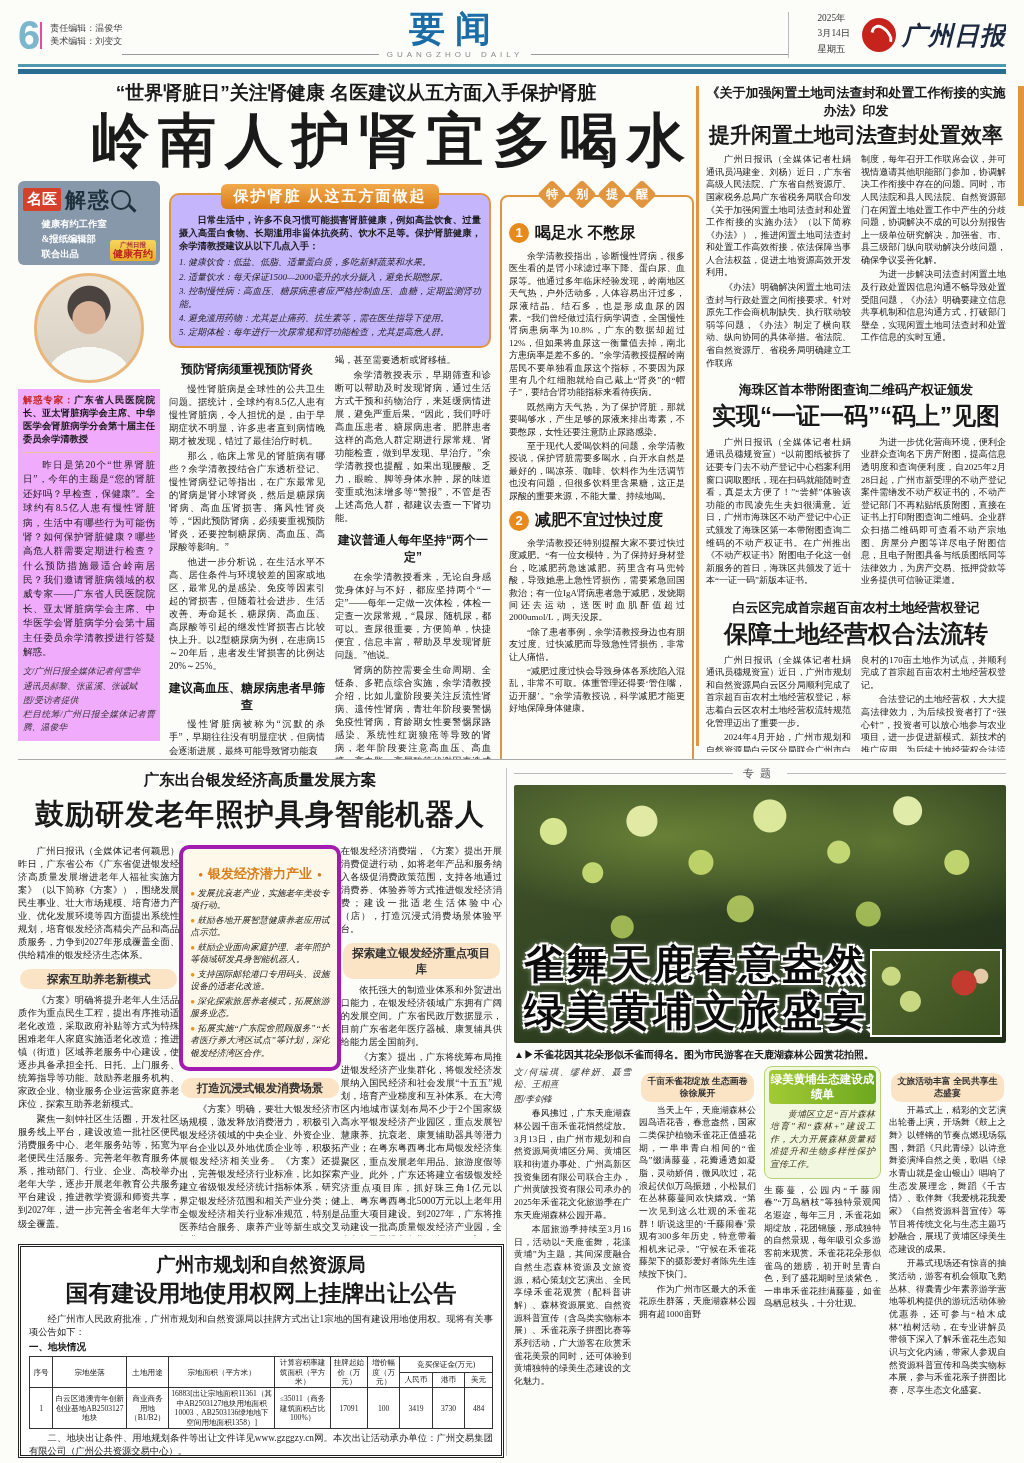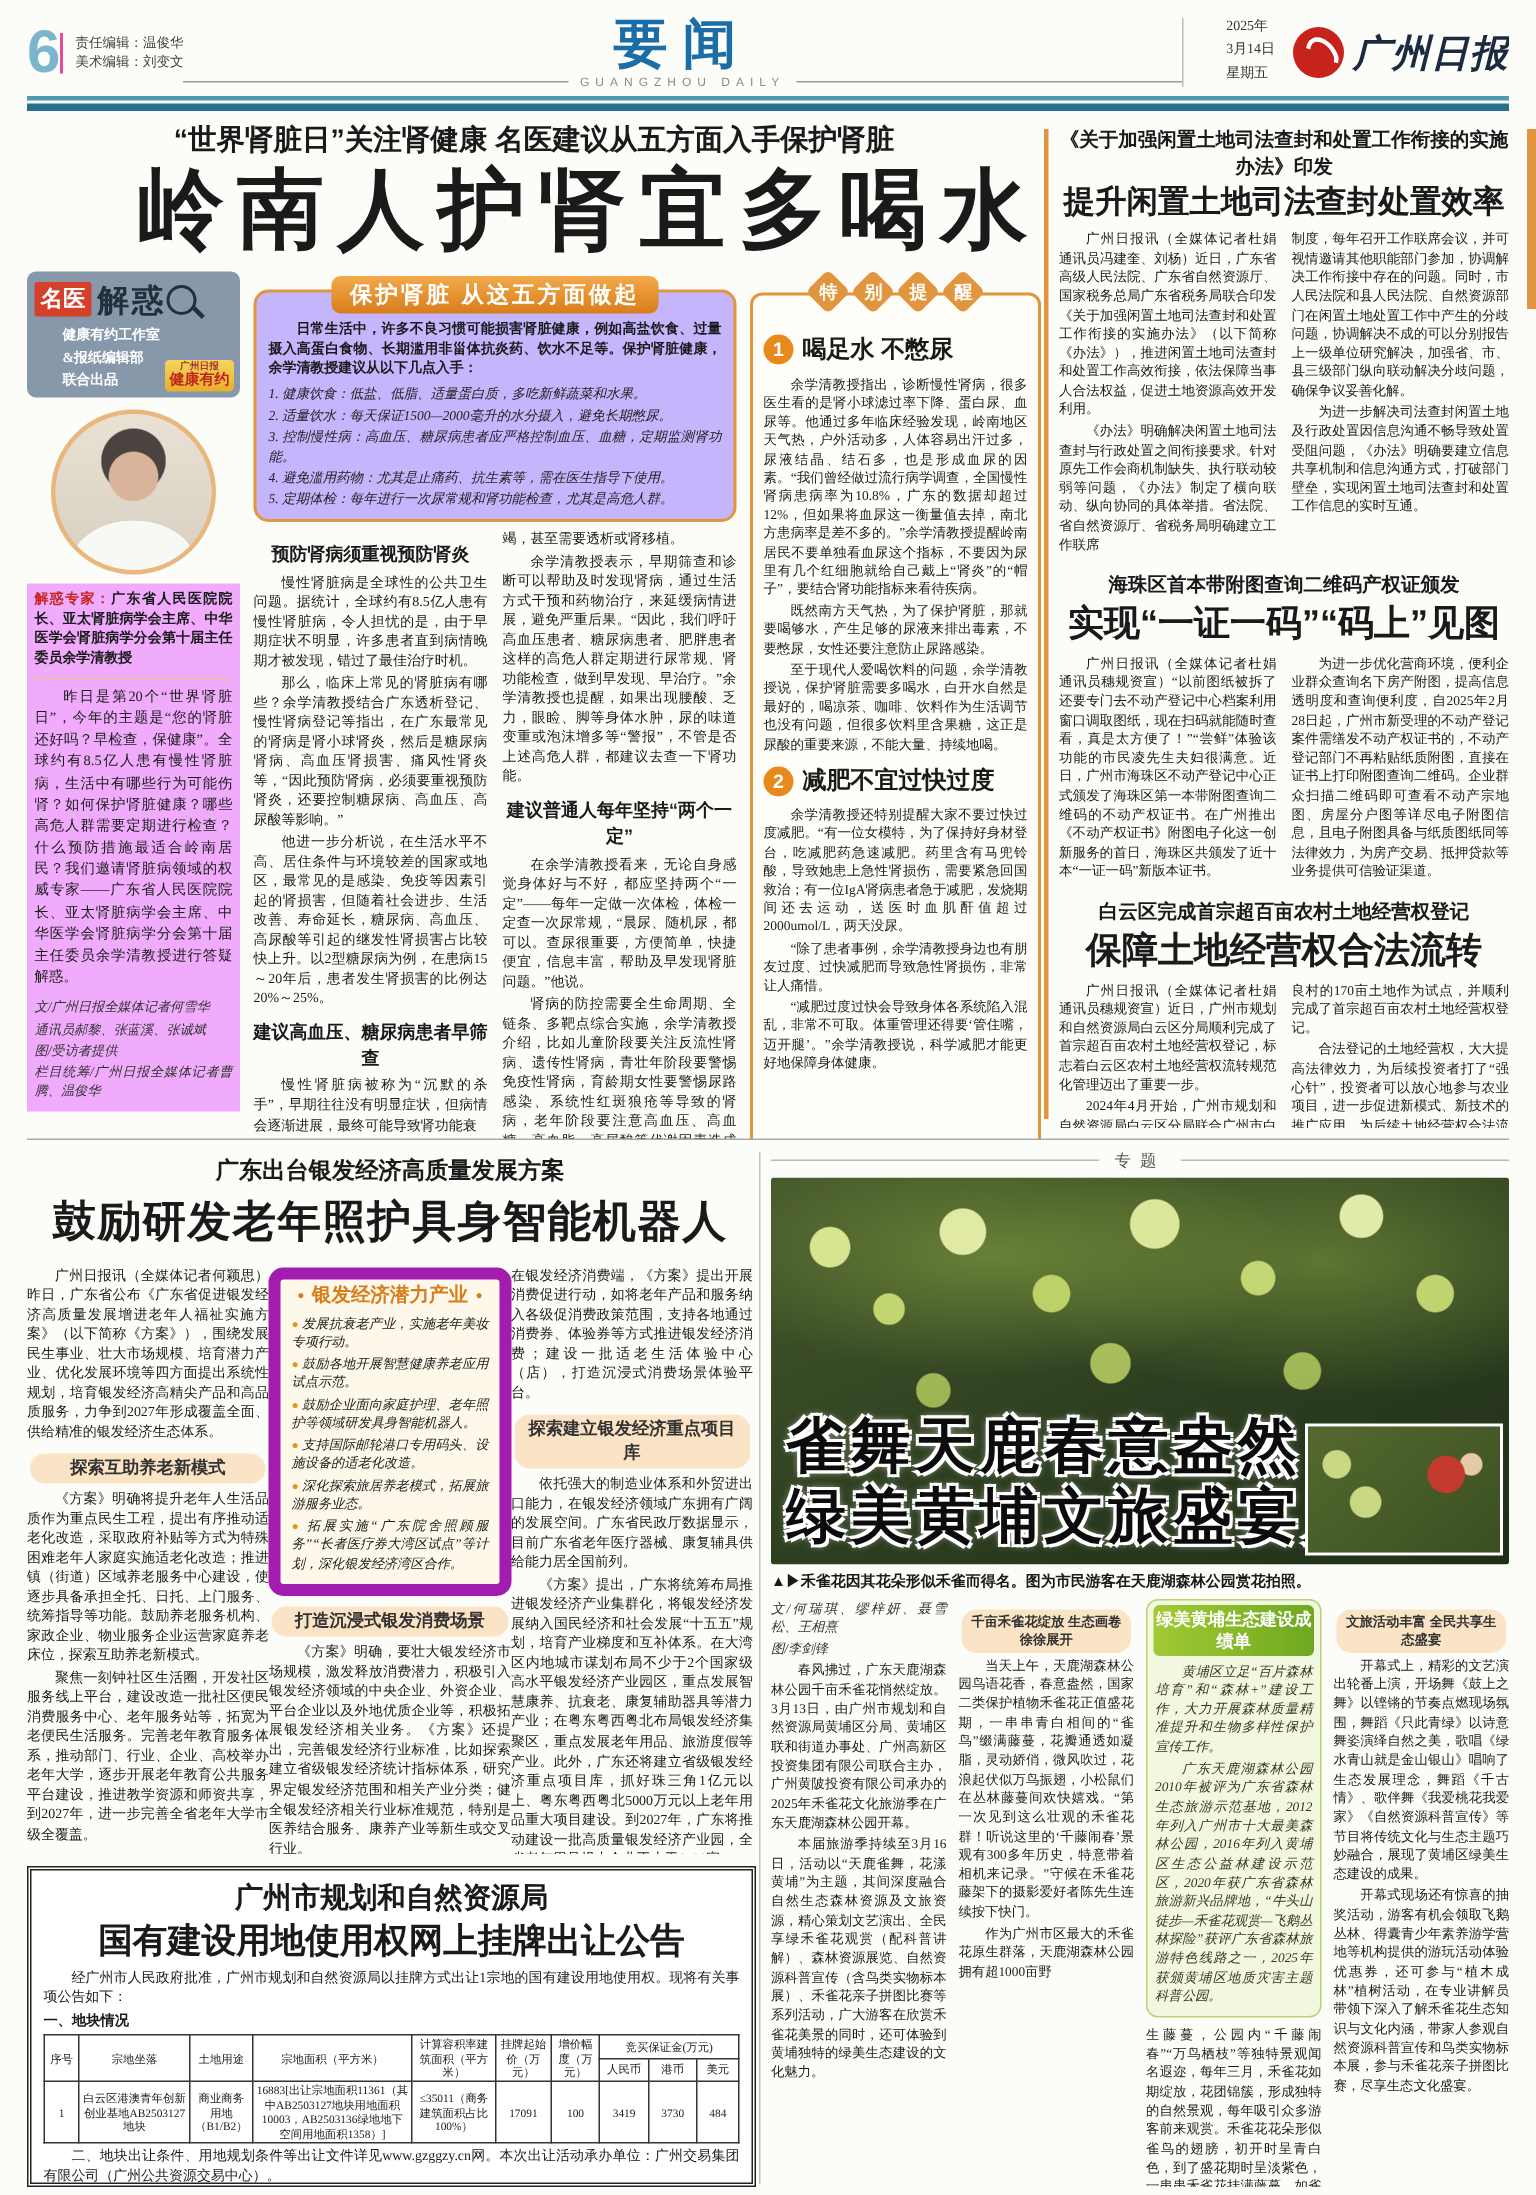--- a/index.html
+++ b/index.html
@@ -89,21 +89,21 @@
   #vline-orange{left:696px;top:86px;width:3px;height:660px;background:#e2953f;}
   #edge-orange{right:0;top:86px;width:6px;height:120px;background:#e2953f;}
   #hline-mid{top:759px;left:18px;width:988px;height:1px;background:#aaa;}
   #vline-bottom{left:506px;top:768px;width:1px;height:688px;background:#c2c2c2;}
   
   #silver{top:768px;left:18px;width:484px;height:468px;}
   #silver .k{font-family:"Liberation Sans",sans-serif;text-align:center;font-weight:bold;font-size:15.5px;margin:2px 0 4px;}
   #silver .h{font-family:"Liberation Sans",sans-serif;text-align:center;font-weight:900;font-size:29px;letter-spacing:1px;margin:0 0 10px;}
   .cols3{display:flex;}
   .cols3>div{flex:1;min-width:0;}
-  .silverbox{border:8px solid #a21caf;border-radius:10px;background:#fdf8ea;padding:0 7px 6px;margin-bottom:6px;}
+  .silverbox{border:4px solid #a21caf;border-radius:10px;background:#fdf8ea;padding:15px 7px 6px;margin-bottom:6px;}
   .silverbox .t{display:flex;align-items:center;gap:5px;color:#d87d1b;font-weight:900;font-size:13px;font-family:"Liberation Sans",sans-serif;justify-content:center;margin:1px 0 4px;}
   .silverbox .t::before,.silverbox .t::after{content:"●";font-size:8px;}
   .silverbox .bu{font-size:8.8px;font-style:italic;line-height:1.42;text-align:justify;margin:0 0 2px;text-indent:0;position:relative;padding-left:0;}
   .silverbox .bu::before{content:"● ";color:#e8941f;font-size:8px;}
   
   #notice{top:1244px;left:18px;width:486px;height:214px;border:3px double #222;background:#fff;padding:5px 8px;box-sizing:border-box;}
   #notice .t1{text-align:center;font-weight:900;font-size:19px;margin:0;font-family:"Liberation Sans",sans-serif;}
   #notice .t2{text-align:center;font-weight:900;font-size:23px;margin:0 0 4px;font-family:"Liberation Sans",sans-serif;}
   #notice .in{font-size:9.3px;line-height:1.4;text-indent:2em;margin:0;text-align:justify;}
   #notice .lbl{font-size:9.5px;font-weight:bold;margin:2px 0;}
@@ -441,21 +441,20 @@
     <div>
         <p class="bp subpill">千亩禾雀花绽放 生态画卷徐徐展开</p>
         <p class="bp">当天上午，天鹿湖森林公园鸟语花香，春意盎然，国家二类保护植物禾雀花正值盛花期，一串串青白相间的“雀鸟”缀满藤蔓，花瓣通透如凝脂，灵动娇俏，微风吹过，花浪起伏似万鸟振翅，小松鼠们在丛林藤蔓间欢快嬉戏。“第一次见到这么壮观的禾雀花群！听说这里的‘千藤闹春’景观有300多年历史，特意带着相机来记录。”守候在禾雀花藤架下的摄影爱好者陈先生连续按下快门。</p>
         <p class="bp">作为广州市区最大的禾雀花原生群落，天鹿湖森林公园拥有超1000亩野</p>
       </div>
     <div>
       <div class="greenbox">
         <div class="gt">绿美黄埔生态建设成绩单</div>
         <div>
             <p class="bp boxi">黄埔区立足“百片森林培育”和“森林+”建设工作，大力开展森林质量精准提升和生物多样性保护宣传工作。</p>
-            <p class="bp boxi">广东天鹿湖森林公园2010年被评为广东省森林生态旅游示范基地，2012年列入广州市十大最美森林公园，2016年列入黄埔区生态公益林建设示范区，2020年获广东省森林旅游新兴品牌地，“牛头山徒步—禾雀花观赏—飞鹅丛林探险”获评广东省森林旅游特色线路之一，2025年获颁黄埔区地质灾害主题科普公园。</p>
           </div>
       </div>
       <div>
           <p class="bp noind">生藤蔓，公园内“千藤闹春”“万鸟栖枝”等独特景观闻名遐迩，每年三月，禾雀花如期绽放，花团锦簇，形成独特的自然景观，每年吸引众多游客前来观赏。禾雀花花朵形似雀鸟的翅膀，初开时呈青白色，到了盛花期时呈淡紫色，一串串禾雀花挂满藤蔓，如雀鸟栖息枝头，十分壮观。</p>
         </div>
     </div>
     <div>
         <p class="bp subpill">文旅活动丰富 全民共享生态盛宴</p>
         <p class="bp">开幕式上，精彩的文艺演出轮番上演，开场舞《鼓上之舞》以铿锵的节奏点燃现场氛围，舞蹈《只此青绿》以诗意舞姿演绎自然之美，歌唱《绿水青山就是金山银山》唱响了生态发展理念，舞蹈《千古情》、歌伴舞《我爱桃花我爱家》《自然资源科普宣传》等节目将传统文化与生态主题巧妙融合，展现了黄埔区绿美生态建设的成果。</p>
         <p class="bp">开幕式现场还有惊喜的抽奖活动，游客有机会领取飞鹅丛林、得囊青少年素养游学营地等机构提供的游玩活动体验优惠券，还可参与“植木成林”植树活动，在专业讲解员带领下深入了解禾雀花生态知识与文化内涵，带家人参观自然资源科普宣传和鸟类实物标本展，参与禾雀花亲子拼图比赛，尽享生态文化盛宴。</p>

